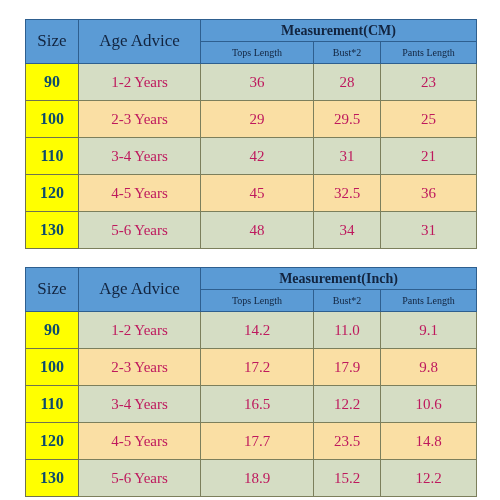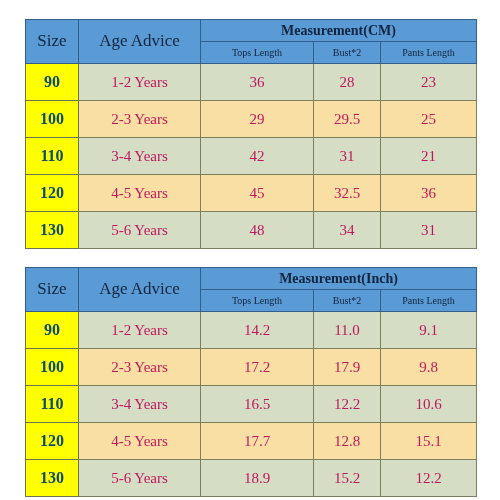--- a/index.html
+++ b/index.html
@@ -196,22 +196,22 @@
         <td class="cell-size">110</td>
         <td class="cell-data">3-4 Years</td>
         <td class="cell-data">16.5</td>
         <td class="cell-data">12.2</td>
         <td class="cell-data">10.6</td>
       </tr>
       <tr class="row-tan">
         <td class="cell-size">120</td>
         <td class="cell-data">4-5 Years</td>
         <td class="cell-data">17.7</td>
-        <td class="cell-data">12.8</td>
-        <td class="cell-data">15.1</td>
+        <td class="cell-data">23.5</td>
+        <td class="cell-data">14.8</td>
       </tr>
       <tr class="row-green">
         <td class="cell-size">130</td>
         <td class="cell-data">5-6 Years</td>
         <td class="cell-data">18.9</td>
         <td class="cell-data">15.2</td>
         <td class="cell-data">12.2</td>
       </tr>
     </tbody>
   </table>

